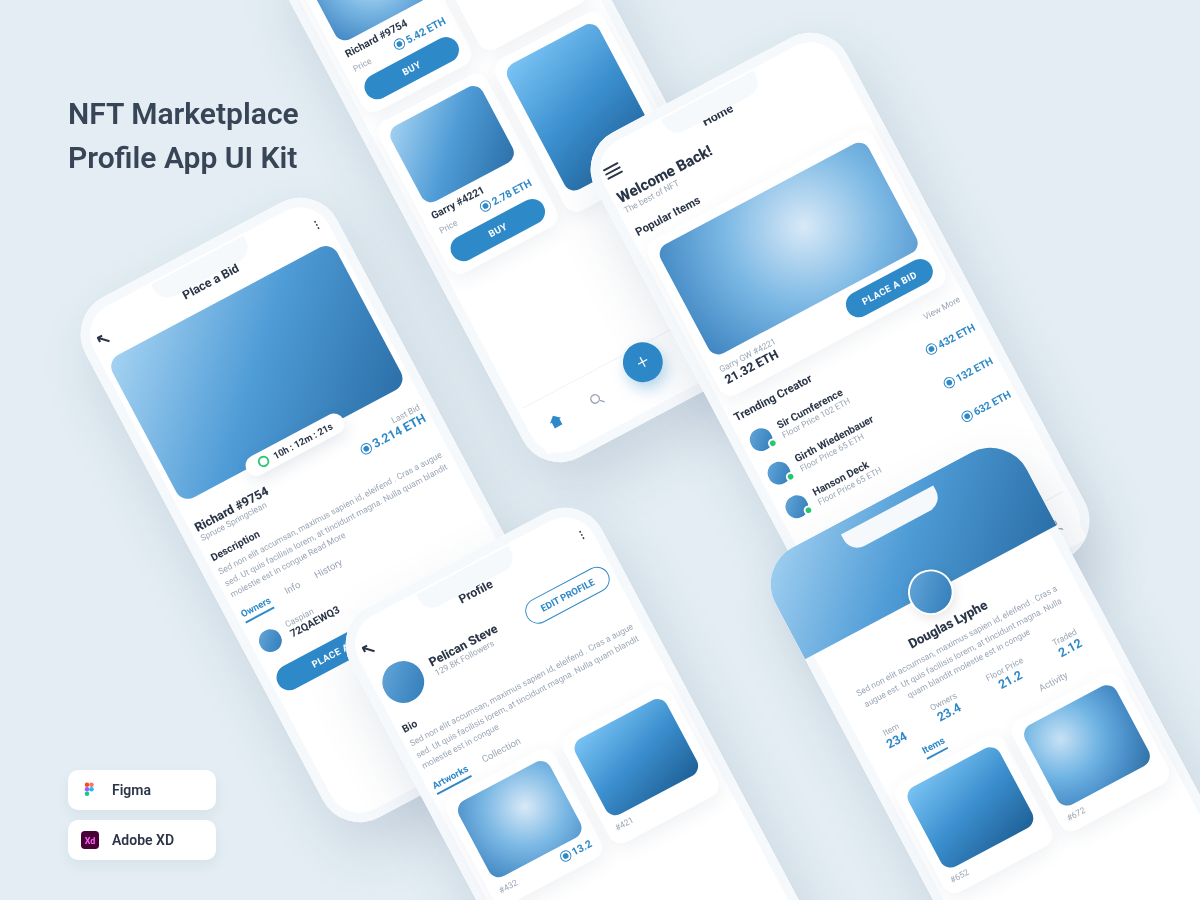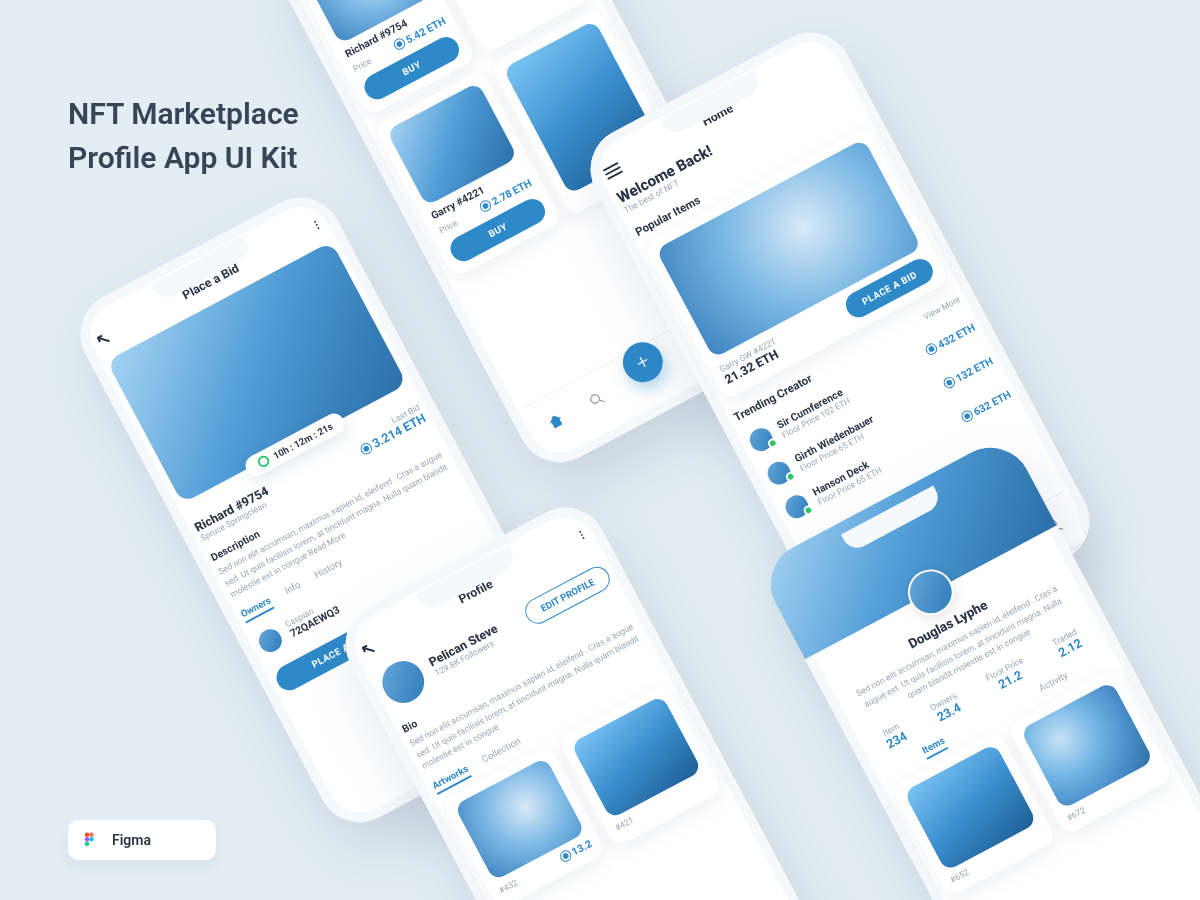--- a/index.html
+++ b/index.html
@@ -116,20 +116,29 @@
         <svg viewBox="0 0 24 24" width="18" height="18">
           <circle cx="8" cy="5" r="3" fill="#F24E1E"></circle>
           <circle cx="14" cy="5" r="3" fill="#FF7262"></circle>
           <circle cx="8" cy="11" r="3" fill="#A259FF"></circle>
           <circle cx="14" cy="11" r="3" fill="#1ABCFE"></circle>
           <circle cx="8" cy="17" r="3" fill="#0ACF83"></circle>
         </svg>
       </span>
     <span>Figma</span>
   </div>
+  <div class="tool-chip">
+    <span class="tool-icon">
+        <svg viewBox="0 0 24 24" width="18" height="18">
+          <rect width="24" height="24" rx="5" fill="#470137"></rect>
+          <text x="5" y="17" fill="#FF61F6" font-size="12" font-weight="700">Xd</text>
+        </svg>
+      </span>
+    <span>Adobe XD</span>
+  </div>
 </div>
 
 <div class="watermark">
   <span>ui老爸</span>
   <span class="sub">www.ui8.com</span>
 </div>
 
 <div class="phone" style="top:-160px;left:380px;transform:rotate(-28deg) scale(.95);">
   <div class="screen">
     <div style="display:flex;gap:10px;">

